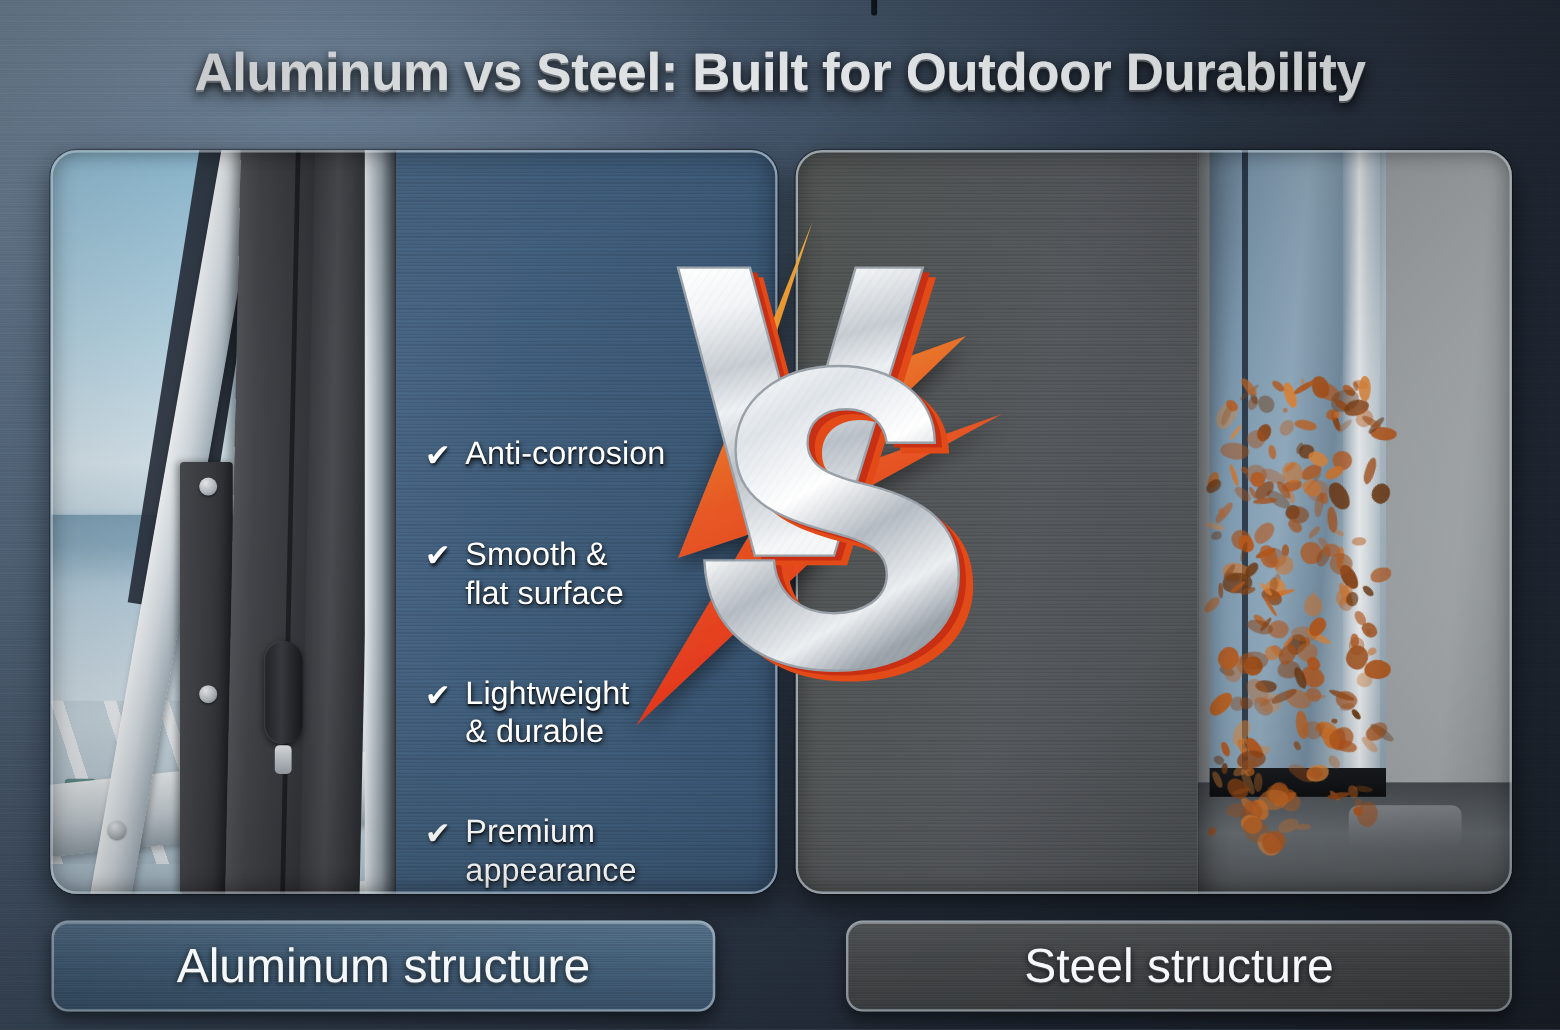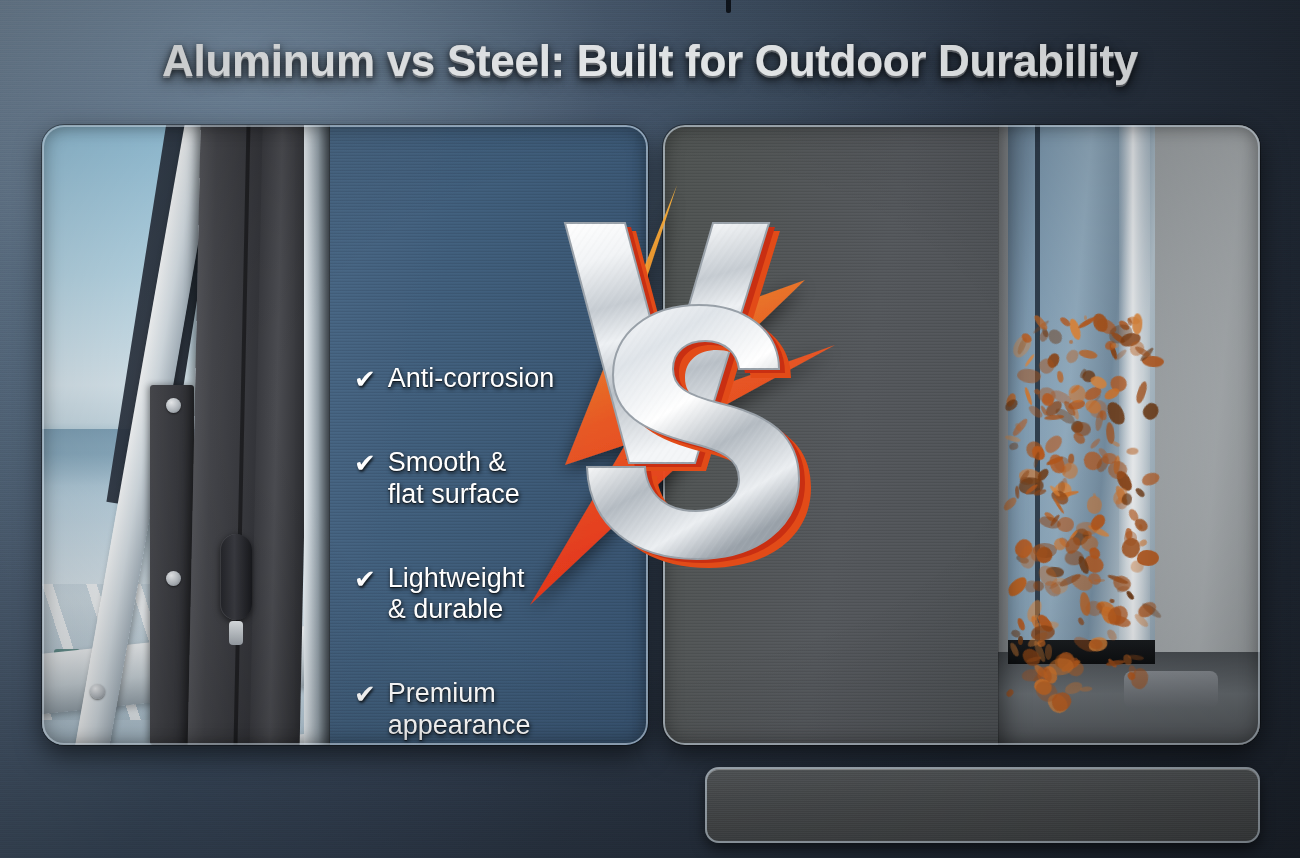--- a/index.html
+++ b/index.html
@@ -551,18 +551,23 @@
         <path d="M196 66 C196 26 160 2 116 2 C66 2 30 30 30 72 C30 112 62 128 108 140
                  C140 148 156 156 156 176 C156 196 136 208 112 208 C84 208 64 192 62 164
                  L4 164 C6 222 50 256 114 256 C174 256 216 224 216 176
                  C216 132 186 112 136 100 C104 92 90 84 90 66 C90 48 104 38 122 38
                  C142 38 154 50 156 66 Z" fill="url(#brush)" opacity=".25"></path>
       </g>
     </svg>
 
   </div>
 
+  <div class="footbtn footbtn-l">
+    <div class="tex"></div>
+    <span>Aluminum structure</span>
+  </div>
   <div class="footbtn footbtn-r">
     <div class="tex"></div>
+    <span>Steel structure</span>
   </div>
 
   <div class="vignette"></div>
 </div>
 
 </body></html>

